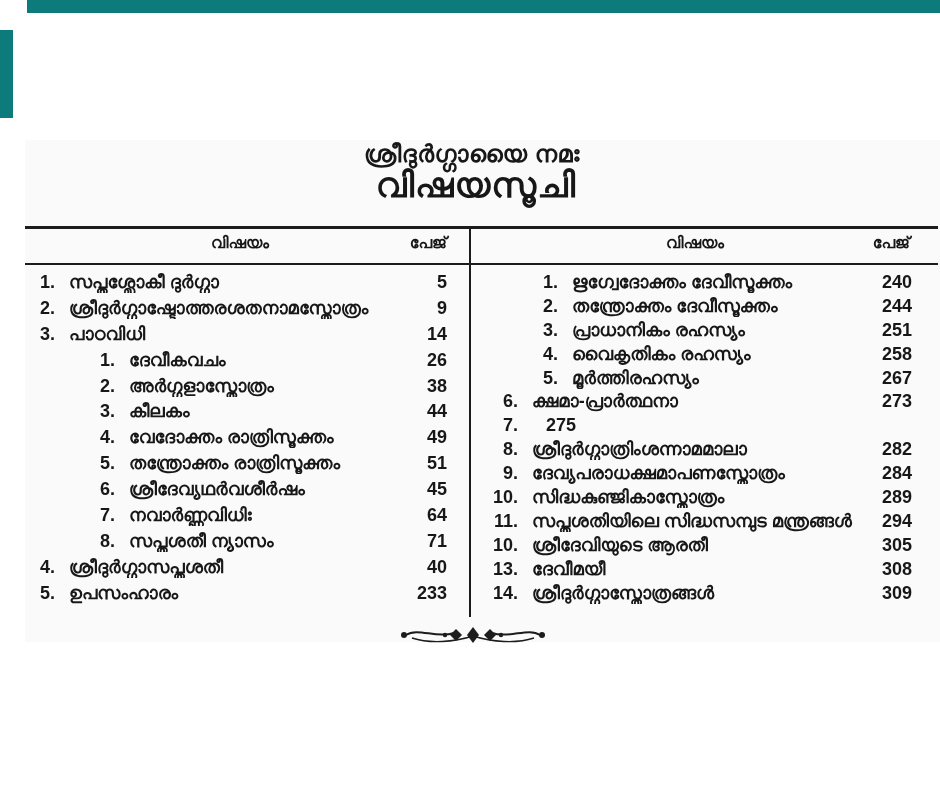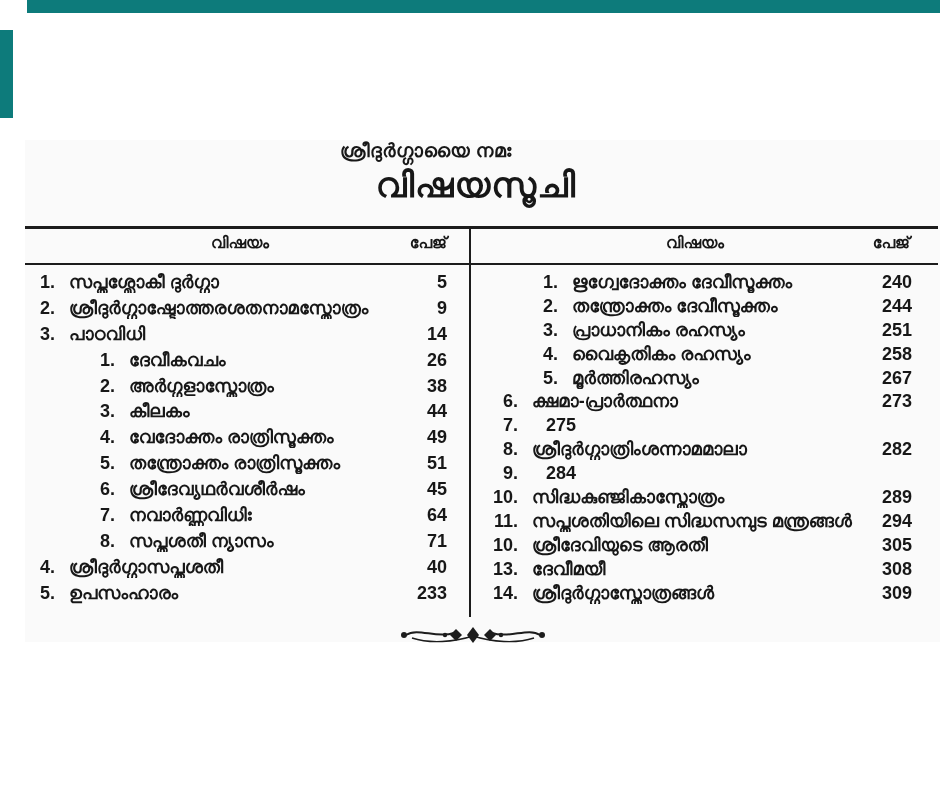--- a/index.html
+++ b/index.html
@@ -9,22 +9,22 @@
     color:#171717;
     -webkit-font-smoothing:antialiased;
   }
   .page-scan{
     position:absolute;left:25px;top:140px;width:915px;height:502px;
     background:#fafafa;
   }
   .bar-top{position:absolute;left:27px;top:0;width:913px;height:13px;}
   .bar-left{position:absolute;left:0;top:30px;width:13px;height:88px;}
   .invocation{
-    position:absolute;left:340px;top:140px;width:212px;
-    text-align:left;font-size:19px;font-weight:700;letter-spacing:.5px;
+    position:absolute;left:364px;top:140px;width:212px;
+    text-align:left;font-size:24px;font-weight:700;letter-spacing:.5px;
     white-space:nowrap;
   }
   .page-title{
     position:absolute;left:340px;top:165px;width:236px;
     text-align:right;font-size:35px;font-weight:700;letter-spacing:1px;
     white-space:nowrap;
   }
   .rule{position:absolute;background:#1c1c1c;}
   .rule-top{left:25px;top:226px;width:913px;height:3px;}
   .rule-head{left:25px;top:263px;width:913px;height:2px;}
@@ -176,20 +176,21 @@
       <span class="num">7.</span>
       <span class="pg">275</span>
     </div>
     <div class="toc-row">
       <span class="num">8.</span>
       <span class="label">ശ്രീദുര്‍ഗ്ഗാത്രിംശന്നാമമാലാ</span>
       <span class="pg">282</span>
     </div>
     <div class="toc-row">
       <span class="num">9.</span>
+      <span class="label">ദേവ്യപരാധക്ഷമാപണസ്തോത്രം</span>
       <span class="pg">284</span>
     </div>
     <div class="toc-row">
       <span class="num">10.</span>
       <span class="label">സിദ്ധകുഞ്ജികാസ്തോത്രം</span>
       <span class="pg">289</span>
     </div>
     <div class="toc-row">
       <span class="num">11.</span>
       <span class="label">സപ്തശതിയിലെ സിദ്ധസമ്പുട മന്ത്രങ്ങള്‍</span>

